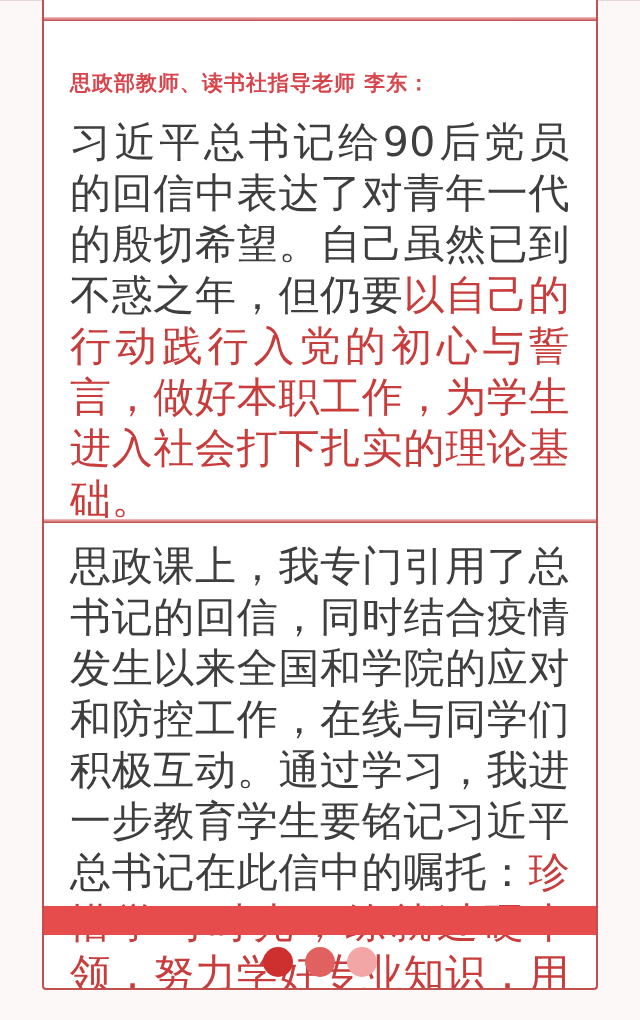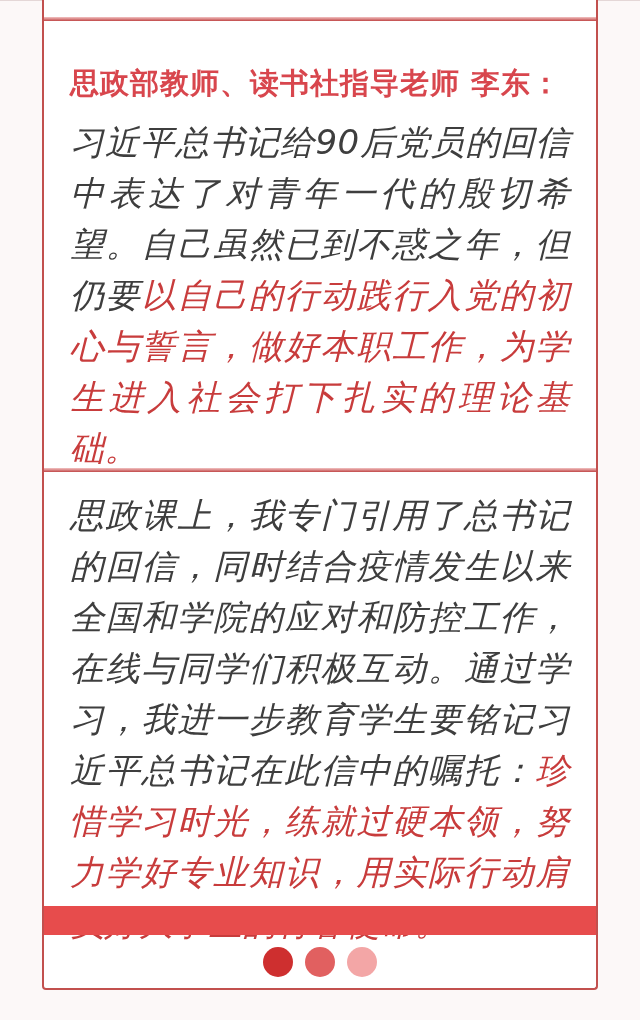--- a/index.html
+++ b/index.html
@@ -38,35 +38,34 @@
     height: 4px;
     background: linear-gradient(to bottom, #f2c3c3, #c14848);
   }
   .divider-top { margin-top: 17px; }
   .divider-mid { margin-top: -6px; }
   .quote-section {
     padding: 0 26px;
   }
   .quote-heading {
     margin: 46px 0 0 0;
-    font-size: 29px;
+    font-size: 21px;
     line-height: 32px;
     font-weight: bold;
     color: #d8464d;
     letter-spacing: 1px;
   }
   .quote-body {
     margin: 18px 0 0 0;
-    font-size: 34px;
+    font-size: 41px;
     line-height: 51px;
     color: #3e3e3e;
     text-align: justify;
     text-justify: inter-ideograph;
     letter-spacing: 0.5px;
-    font-style: italic;
   }
   .emphasis-red {
     color: #c83c3c;
   }
   .footer-accent-bar {
     position: absolute;
     left: 0; right: 0;
     bottom: 53px;
     height: 29px;
   }

